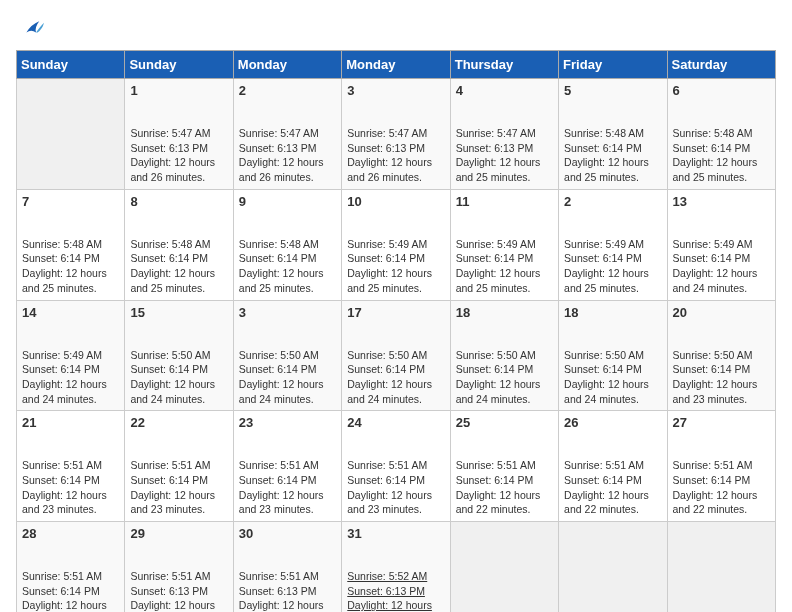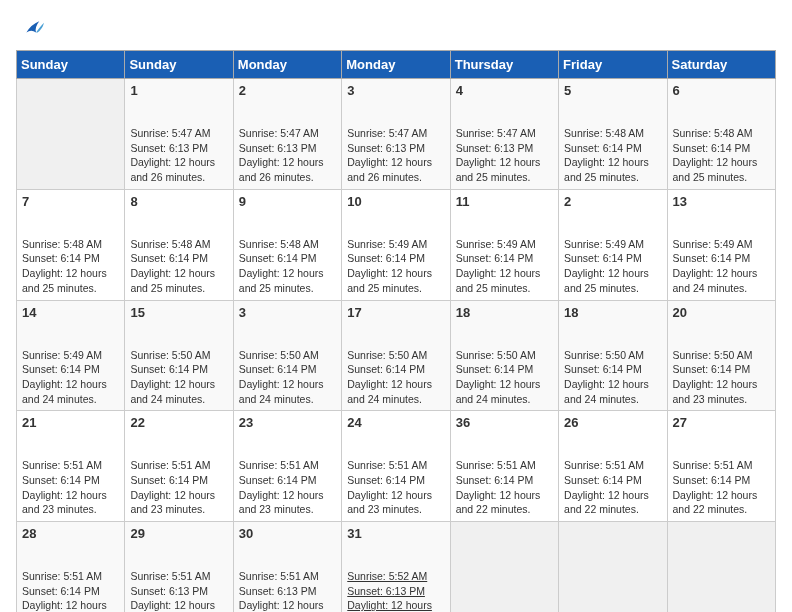--- a/index.html
+++ b/index.html
@@ -301,21 +301,21 @@
 and 23 minutes.</div>
         </td>
         <td>
           <span class="day-num">24</span>
           <div class="day-info" style="white-space: pre-line;">Sunrise: 5:51 AM
 Sunset: 6:14 PM
 Daylight: 12 hours
 and 23 minutes.</div>
         </td>
         <td>
-          <span class="day-num">36</span>
+          <span class="day-num">25</span>
           <div class="day-info" style="white-space: pre-line;">Sunrise: 5:51 AM
 Sunset: 6:14 PM
 Daylight: 12 hours
 and 22 minutes.</div>
         </td>
         <td>
           <span class="day-num">26</span>
           <div class="day-info" style="white-space: pre-line;">Sunrise: 5:51 AM
 Sunset: 6:14 PM
 Daylight: 12 hours

